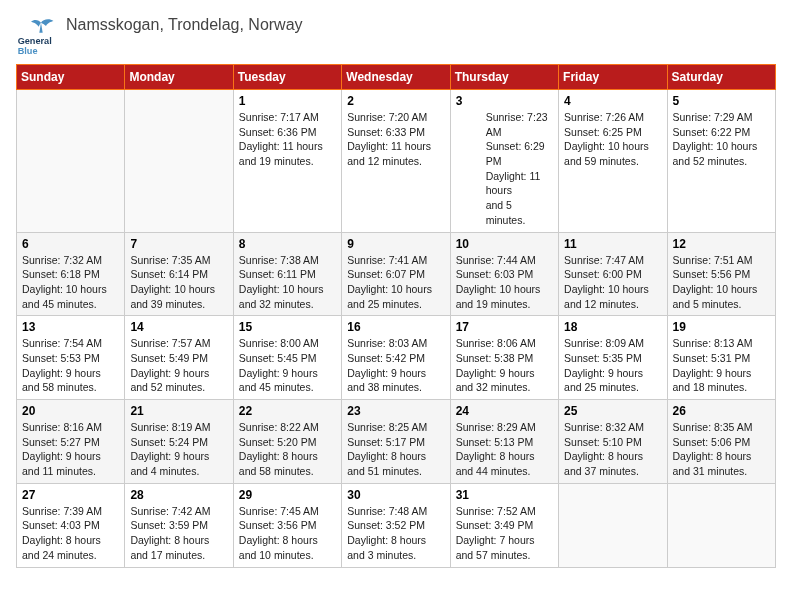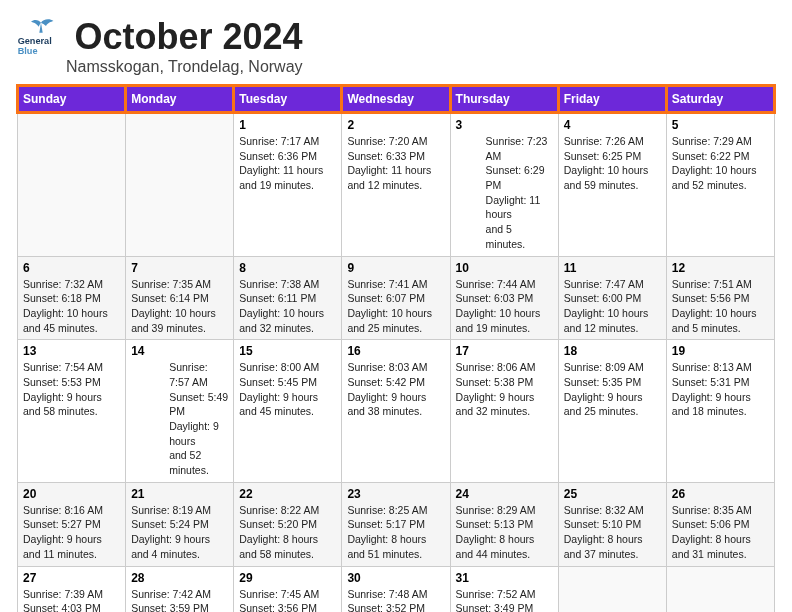--- a/index.html
+++ b/index.html
@@ -27,27 +27,27 @@
     .location {
       font-size: 16px;
       color: #444;
     }
     .calendar {
       width: 100%;
       border-collapse: collapse;
       font-size: 11px;
     }
     .calendar th {
-      background: #6d28d9;
+      background: #b91c1c;
       color: #fff;
       padding: 5px 4px;
       text-align: left;
       font-size: 12px;
       font-weight: bold;
-      border: 3px solid #f97316;
+      border: 1px solid #f97316;
     }
     .calendar td {
       border: 1px solid #ccc;
       vertical-align: top;
       padding: 4px 5px;
       width: 108px;
       min-height: 80px;
       background: #fff;
     }
     .calendar tr:nth-child(even) td {
@@ -87,21 +87,20 @@
 
       <path d="M30 8 C32 4, 40 2, 45 6 C42 7, 38 8, 36 12 C34 10, 32 9, 30 8Z" fill="#4a90c4"></path>
       <path d="M30 8 C28 5, 22 3, 18 7 C21 8, 25 9, 27 13 C28 11, 29 9, 30 8Z" fill="#4a90c4"></path>
       <path d="M30 8 L28 20 L32 20 Z" fill="#4a90c4"></path>
 
       <text x="2" y="34" font-family="Arial" font-weight="bold" font-size="11" fill="#1a3a5c">General</text>
       <text x="2" y="45" font-family="Arial" font-weight="bold" font-size="11" fill="#4a90c4">Blue</text>
     </svg>
   </div>
   <div class="title-block">
-    <div class="month-title">October 2024</div>
     <div class="location">Namsskogan, Trondelag, Norway</div>
   </div>
 </div>
 
 <table class="calendar">
   <thead>
     <tr>
     <th>Sunday</th>
         <th>Monday</th>
         <th>Tuesday</th>
@@ -205,21 +204,21 @@
       <tr>
         <td>
           <span class="day-number">13</span>
           <div class="day-info" style="white-space: pre-line;">Sunrise: 7:54 AM
 Sunset: 5:53 PM
 Daylight: 9 hours
 and 58 minutes.</div>
         </td>
         <td>
           <span class="day-number">14</span>
-          <div class="day-info" style="white-space: pre-line; margin-left: 38px;">Sunrise: 7:57 AM
+          <div class="day-info" style="white-space: pre-line;">Sunrise: 7:57 AM
 Sunset: 5:49 PM
 Daylight: 9 hours
 and 52 minutes.</div>
         </td>
         <td>
           <span class="day-number">15</span>
           <div class="day-info" style="white-space: pre-line;">Sunrise: 8:00 AM
 Sunset: 5:45 PM
 Daylight: 9 hours
 and 45 minutes.</div>

